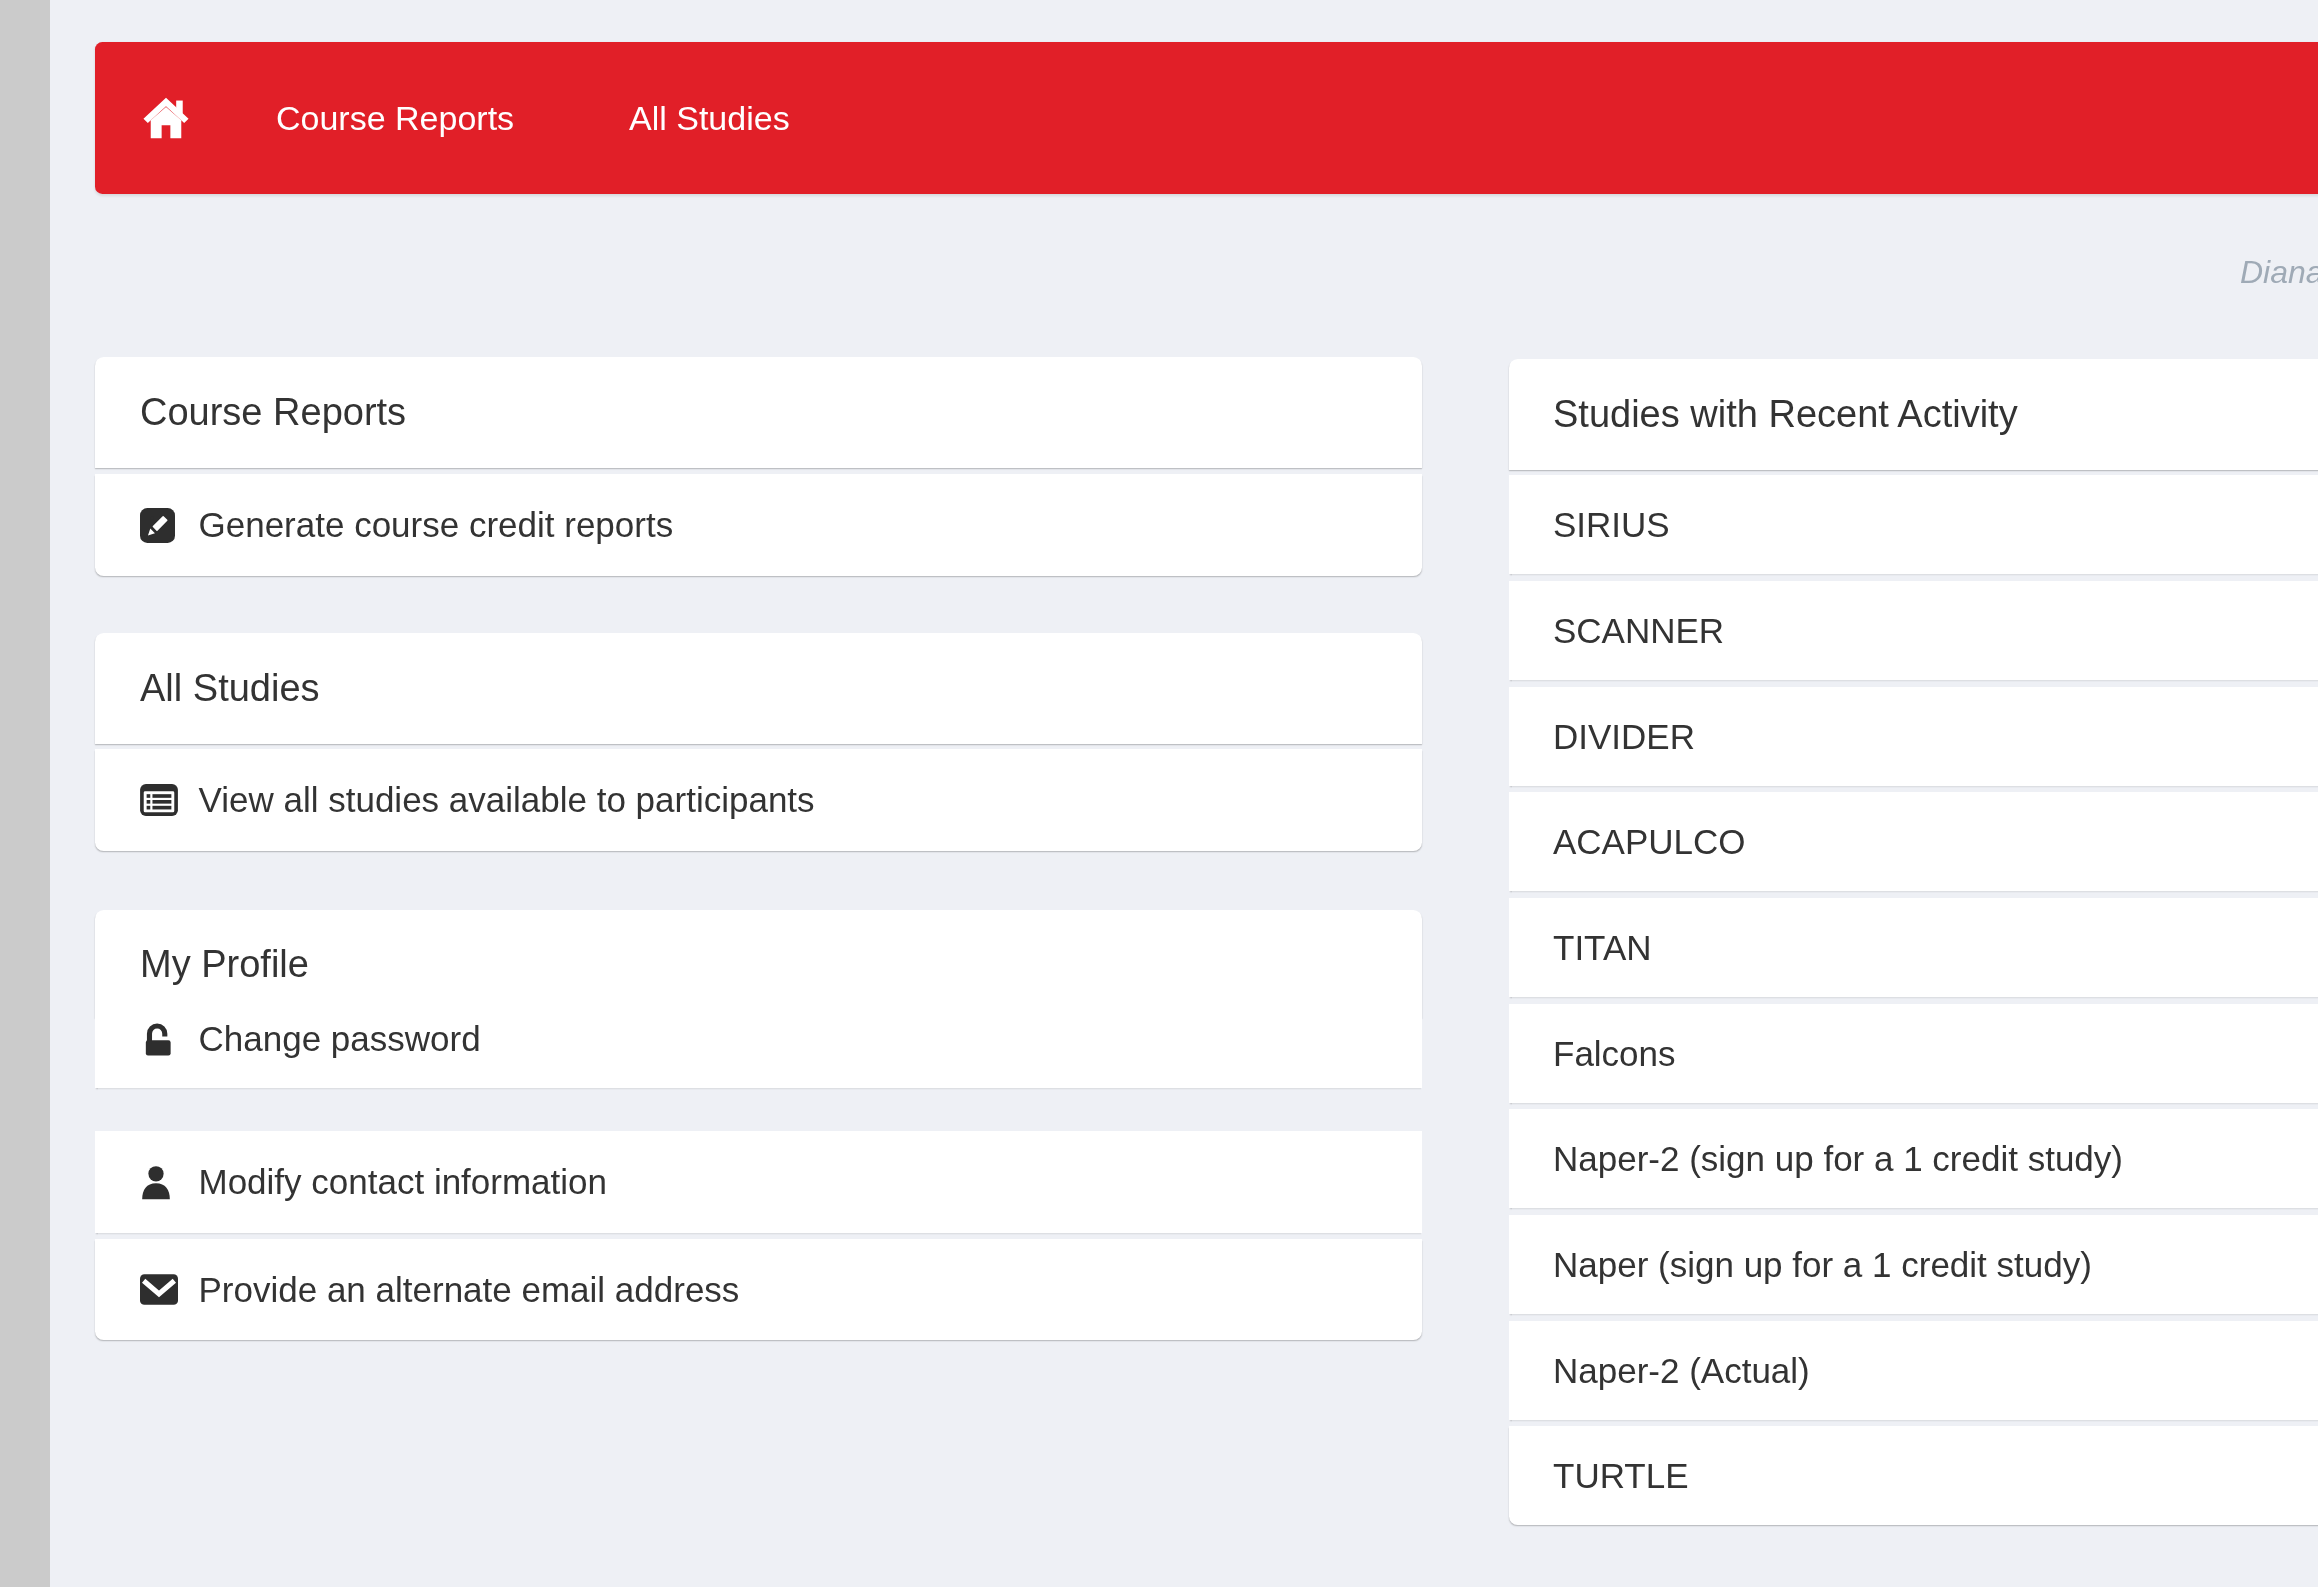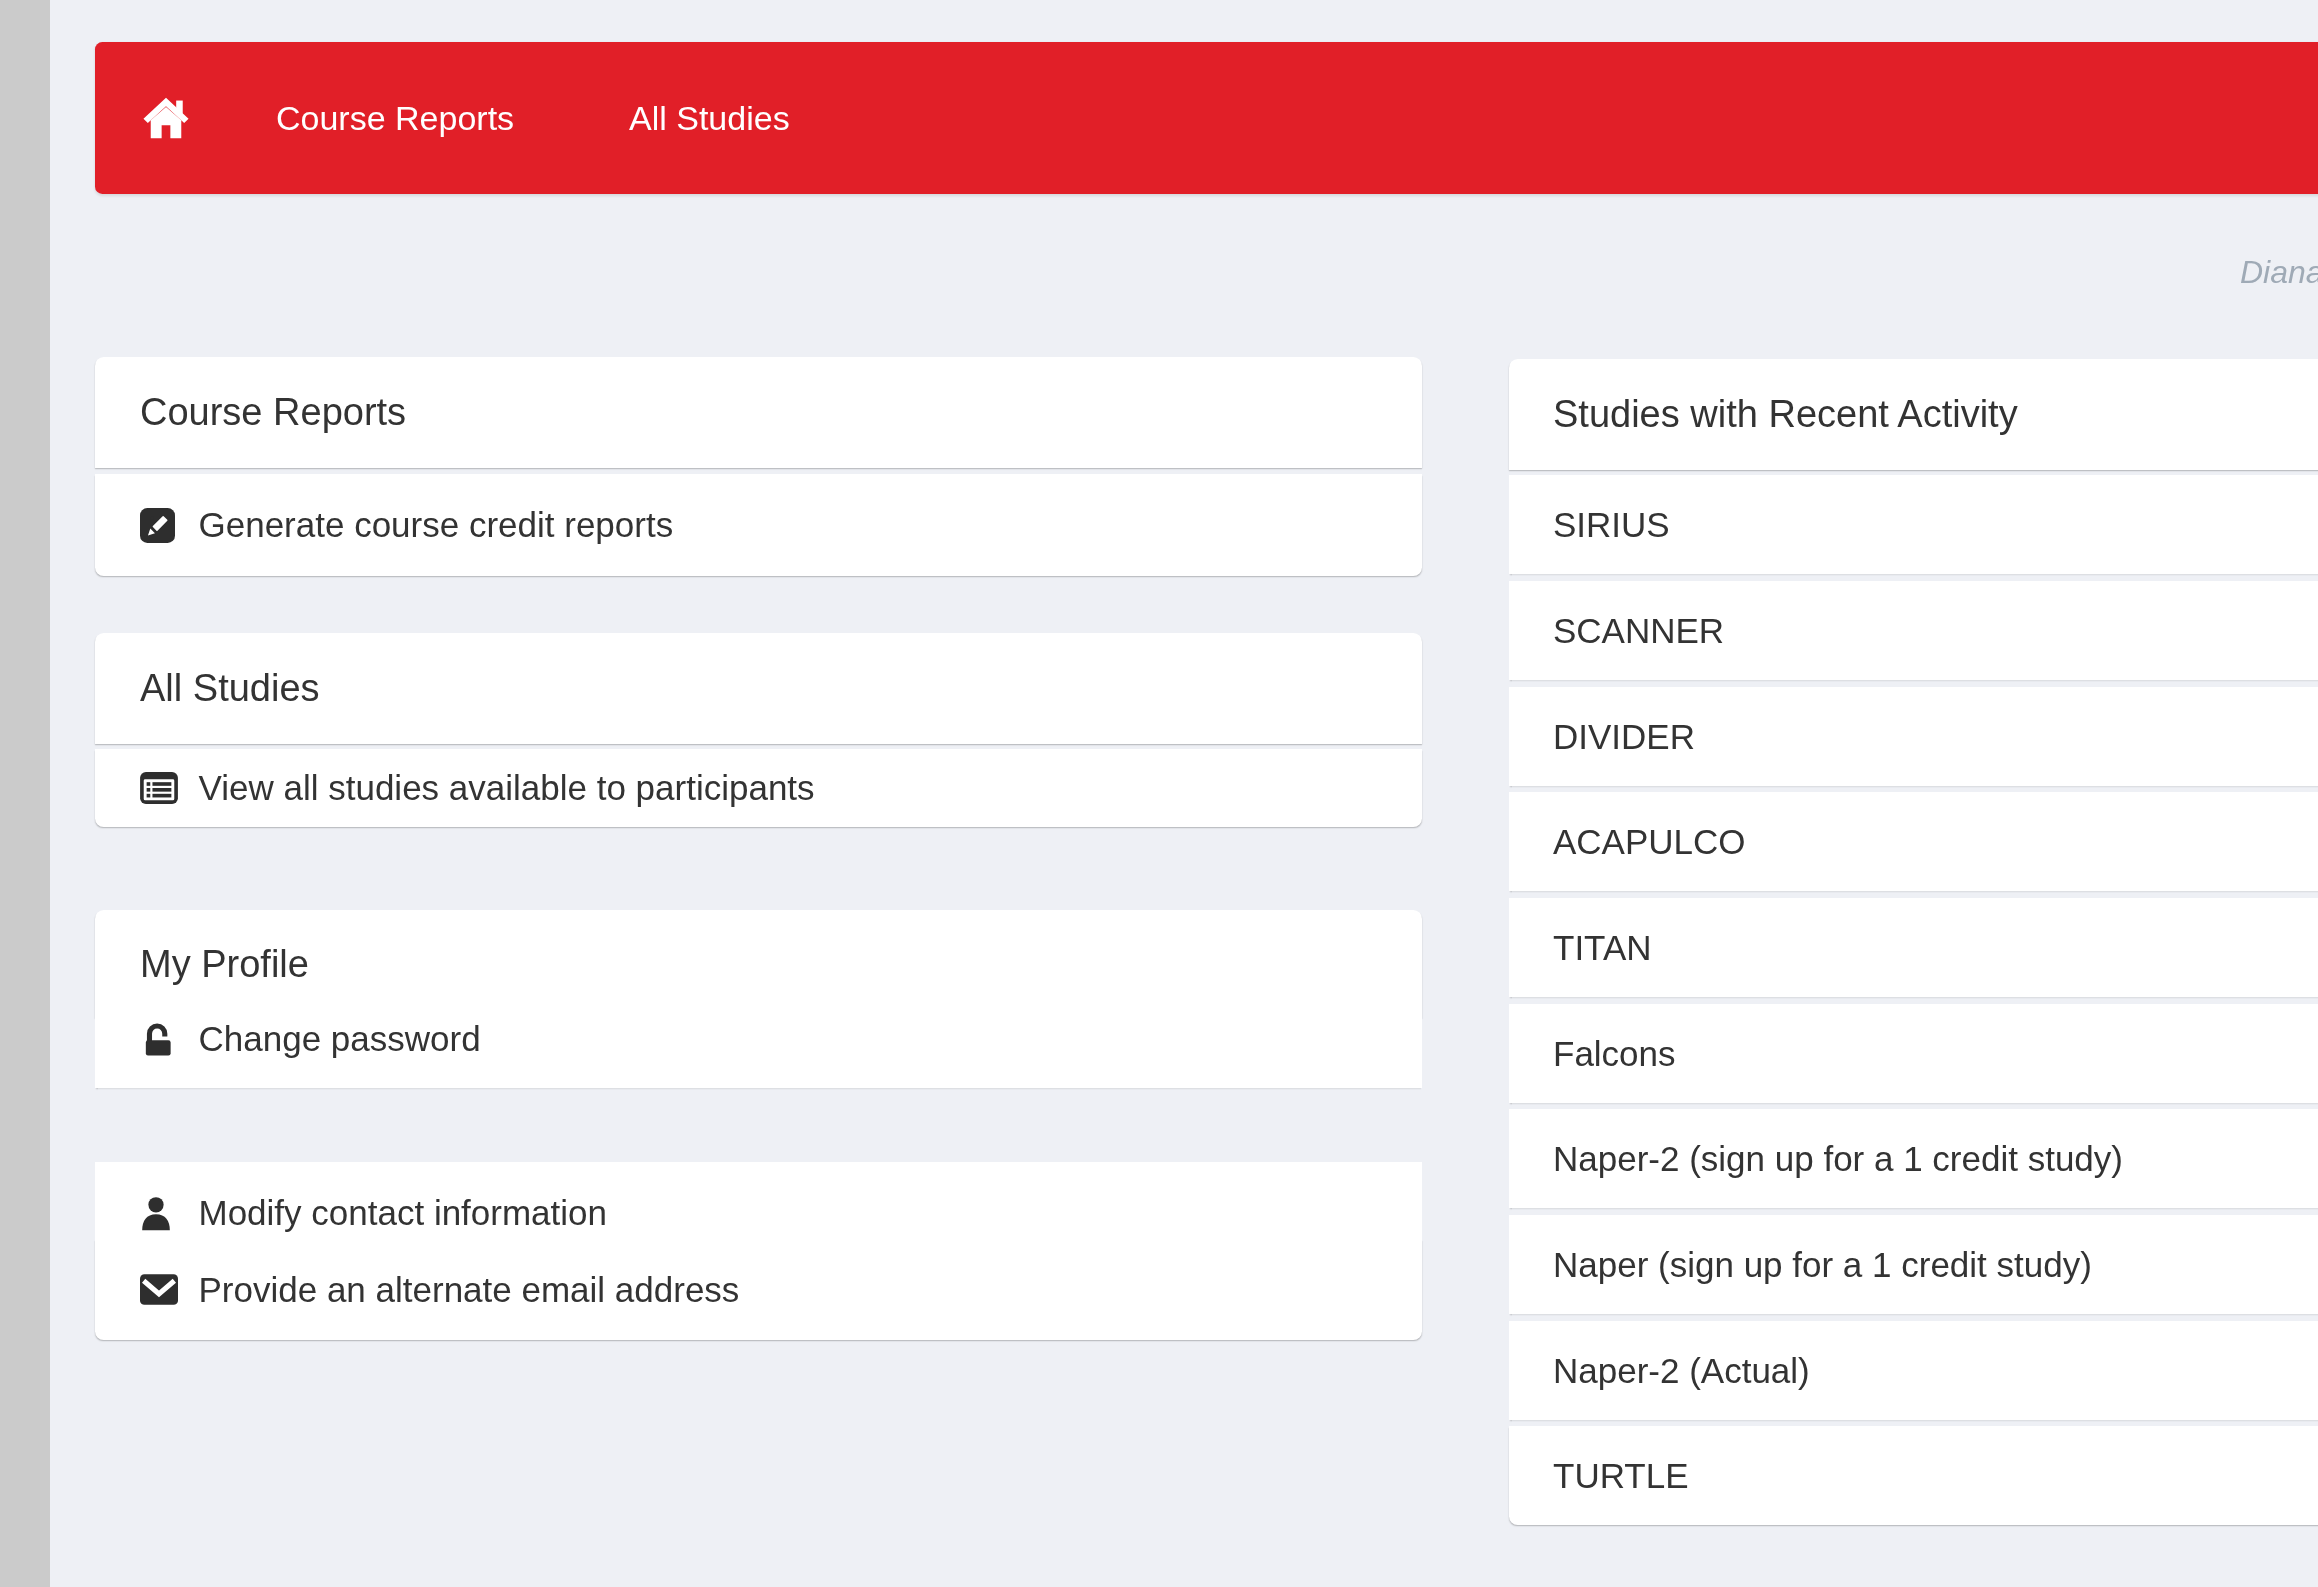--- a/index.html
+++ b/index.html
@@ -50,23 +50,23 @@
   .card-header{display:flex;align-items:center;padding-left:45px;font-size:38px;color:var(--text);}
   .card-row{
     display:flex;align-items:center;padding-left:45px;gap:17.5px;
     font-size:35px;color:var(--text);text-decoration:none;cursor:pointer;white-space:nowrap;
   }
   .item-icon{width:41px;display:flex;align-items:center;justify-content:flex-start;color:var(--icon);flex:none;}
   .item-icon svg{display:block;}
   
   .lc{left:95px;width:1327px;}
   #c1h{top:357px;height:111px;}  #c1r1{top:474px;height:102px;}
-  #c2h{top:633px;height:111px;}  #c2r1{top:749px;height:78px;}
+  #c2h{top:633px;height:111px;}  #c2r1{top:749px;height:102px;}
   #c3h{top:910px;height:108px;} #c3r1{top:990px;height:98px;}
-  #c3r2{top:1162px;height:102px;} #c3r3{top:1239px;height:101px;}
+  #c3r2{top:1131px;height:102px;} #c3r3{top:1239px;height:101px;}
   
   .rc{left:1509px;width:991px;}
   #rah{top:359px;height:111px;padding-left:44px;}
   .study-row{padding-left:44px;}
   #ra0{top:475px;height:99px;} #ra1{top:581px;height:99px;}
   #ra2{top:687px;height:99px;} #ra3{top:792px;height:99px;}
   #ra4{top:898px;height:99px;} #ra5{top:1004px;height:99px;}
   #ra6{top:1109px;height:99px;} #ra7{top:1215px;height:99px;}
   #ra8{top:1321px;height:99px;} #ra9{top:1426px;height:99px;}
 </style>

